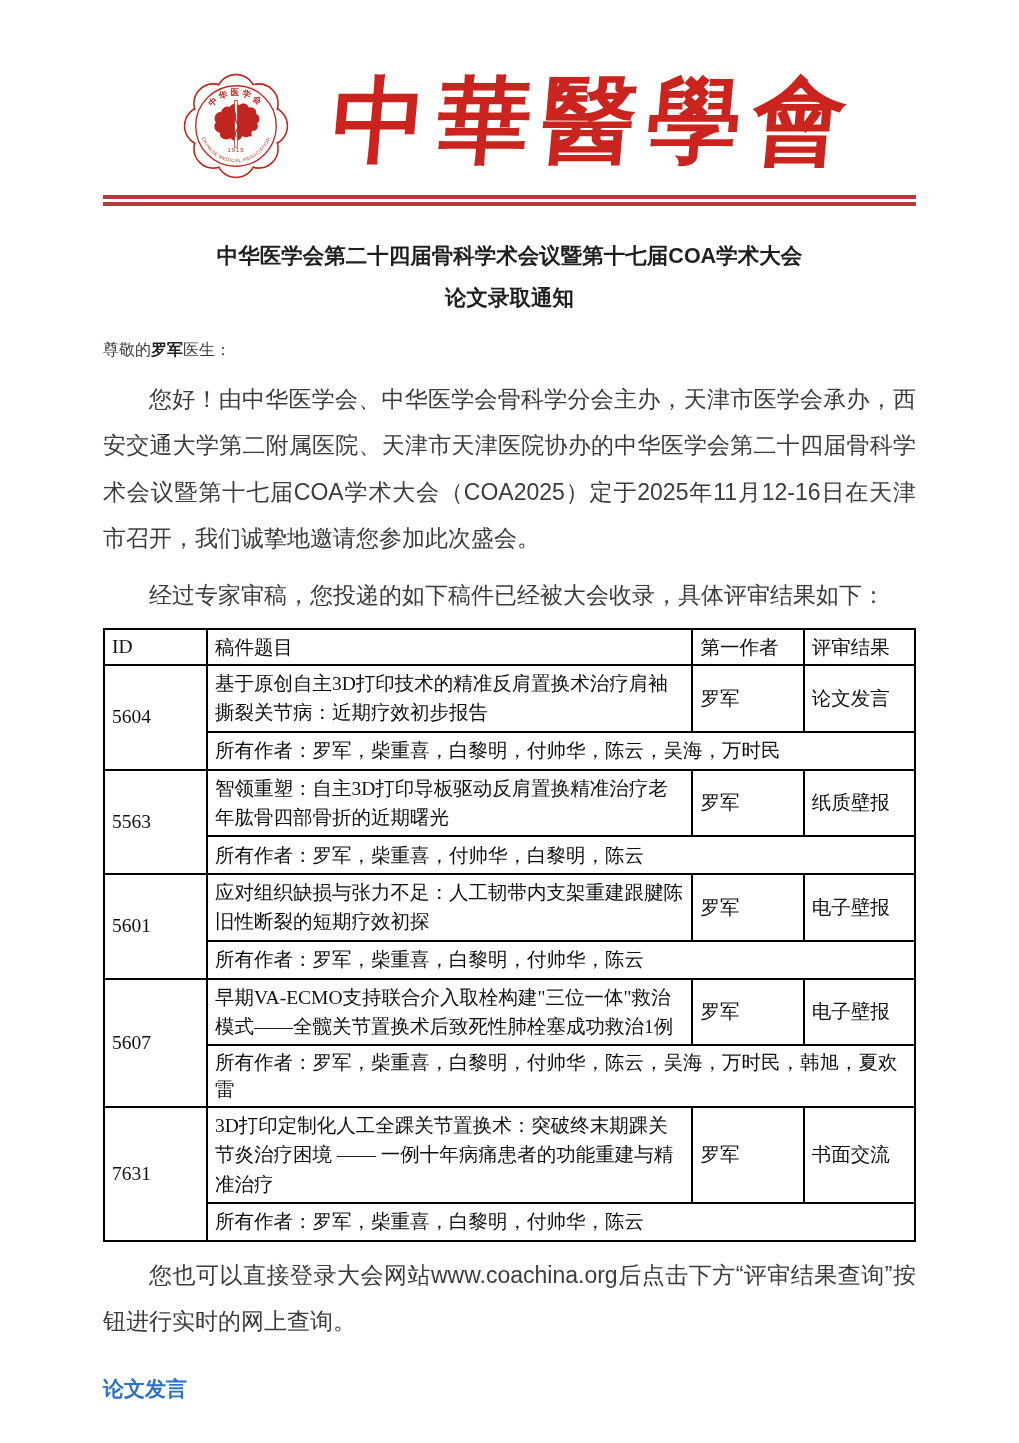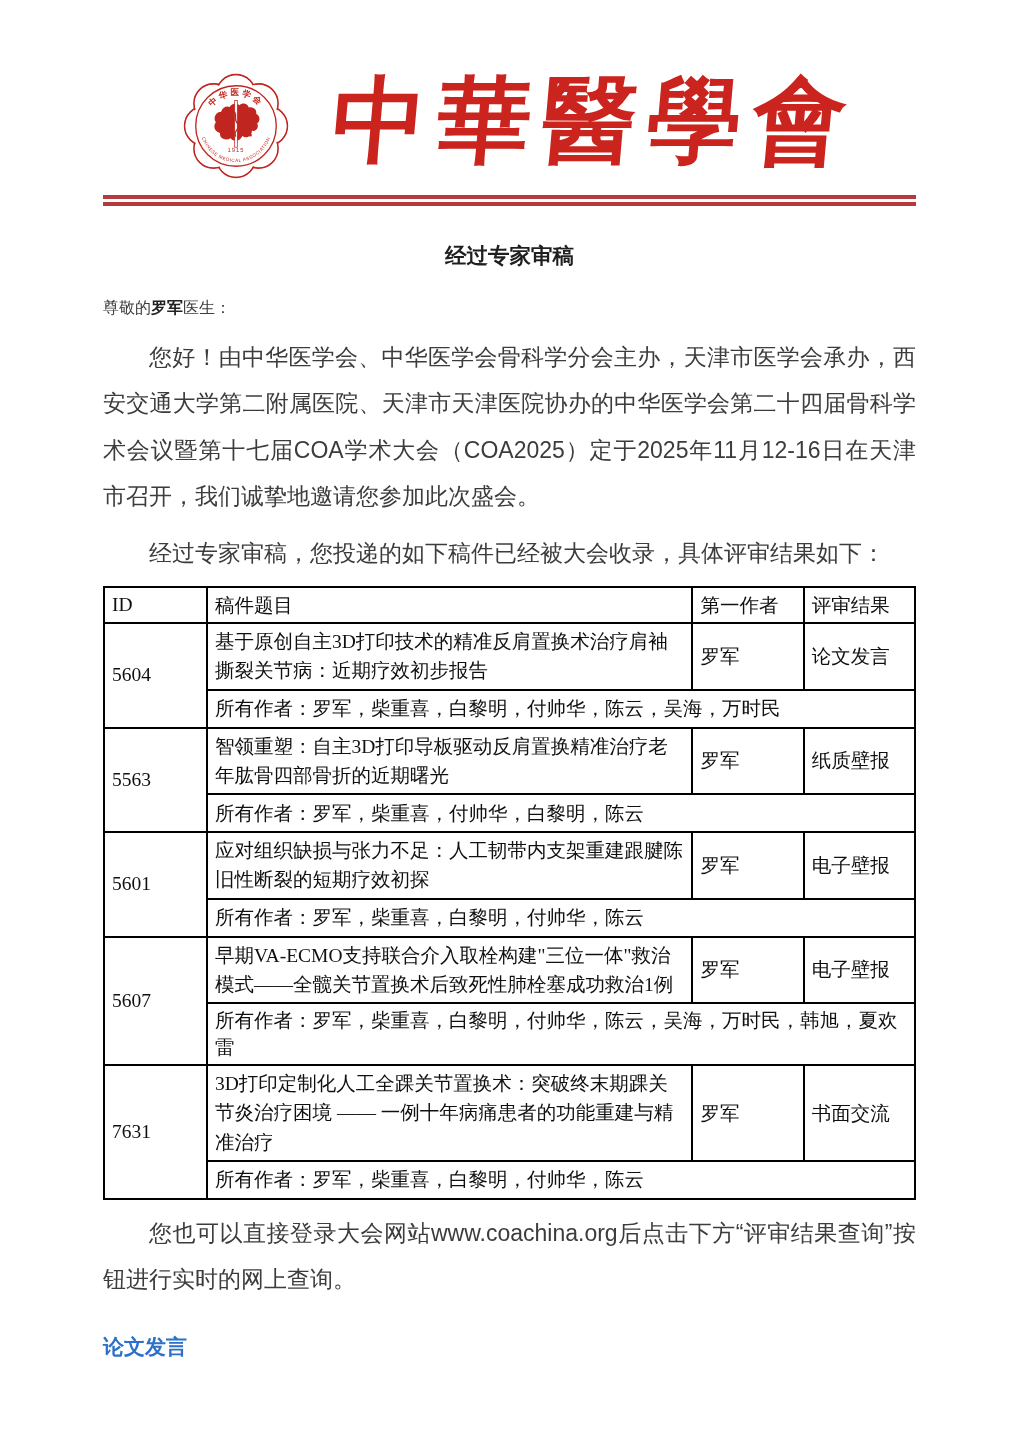--- a/index.html
+++ b/index.html
@@ -106,21 +106,22 @@
       <text font-size="8.6" fill="#c0261f" letter-spacing="1.1">
         <textPath href="#arcBottom" startOffset="50%" text-anchor="middle">CHINESE MEDICAL ASSOCIATION</textPath>
       </text>
       <text x="100" y="150" font-size="11" text-anchor="middle" fill="#c0261f" letter-spacing="2">1915</text>
     </svg>
     <div class="calligraphy">中華醫學會</div>
   </div>
   <div class="red-rule"></div>
 
   <div class="doc-title">
-    <div class="t2">经过专家审稿</div>
+    <div class="t1">中华医学会第二十四届骨科学术会议暨第十七届COA学术大会</div>
+    <div class="t2">论文录取通知</div>
   </div>
 
   <div class="salutation"><span>尊敬的</span><span class="bold-name">罗军</span><span>医生：</span></div>
 
   <p class="p indent">您好！由中华医学会、中华医学会骨科学分会主办，天津市医学会承办，西安交通大学第二附属医院、天津市天津医院协办的中华医学会第二十四届骨科学术会议暨第十七届COA学术大会（COA2025）定于2025年11月12-16日在天津市召开，我们诚挚地邀请您参加此次盛会。</p>
   <p class="p indent">经过专家审稿，您投递的如下稿件已经被大会收录，具体评审结果如下：</p>
 
   <table class="results">
     <colgroup>
         <col style="width:90px">

